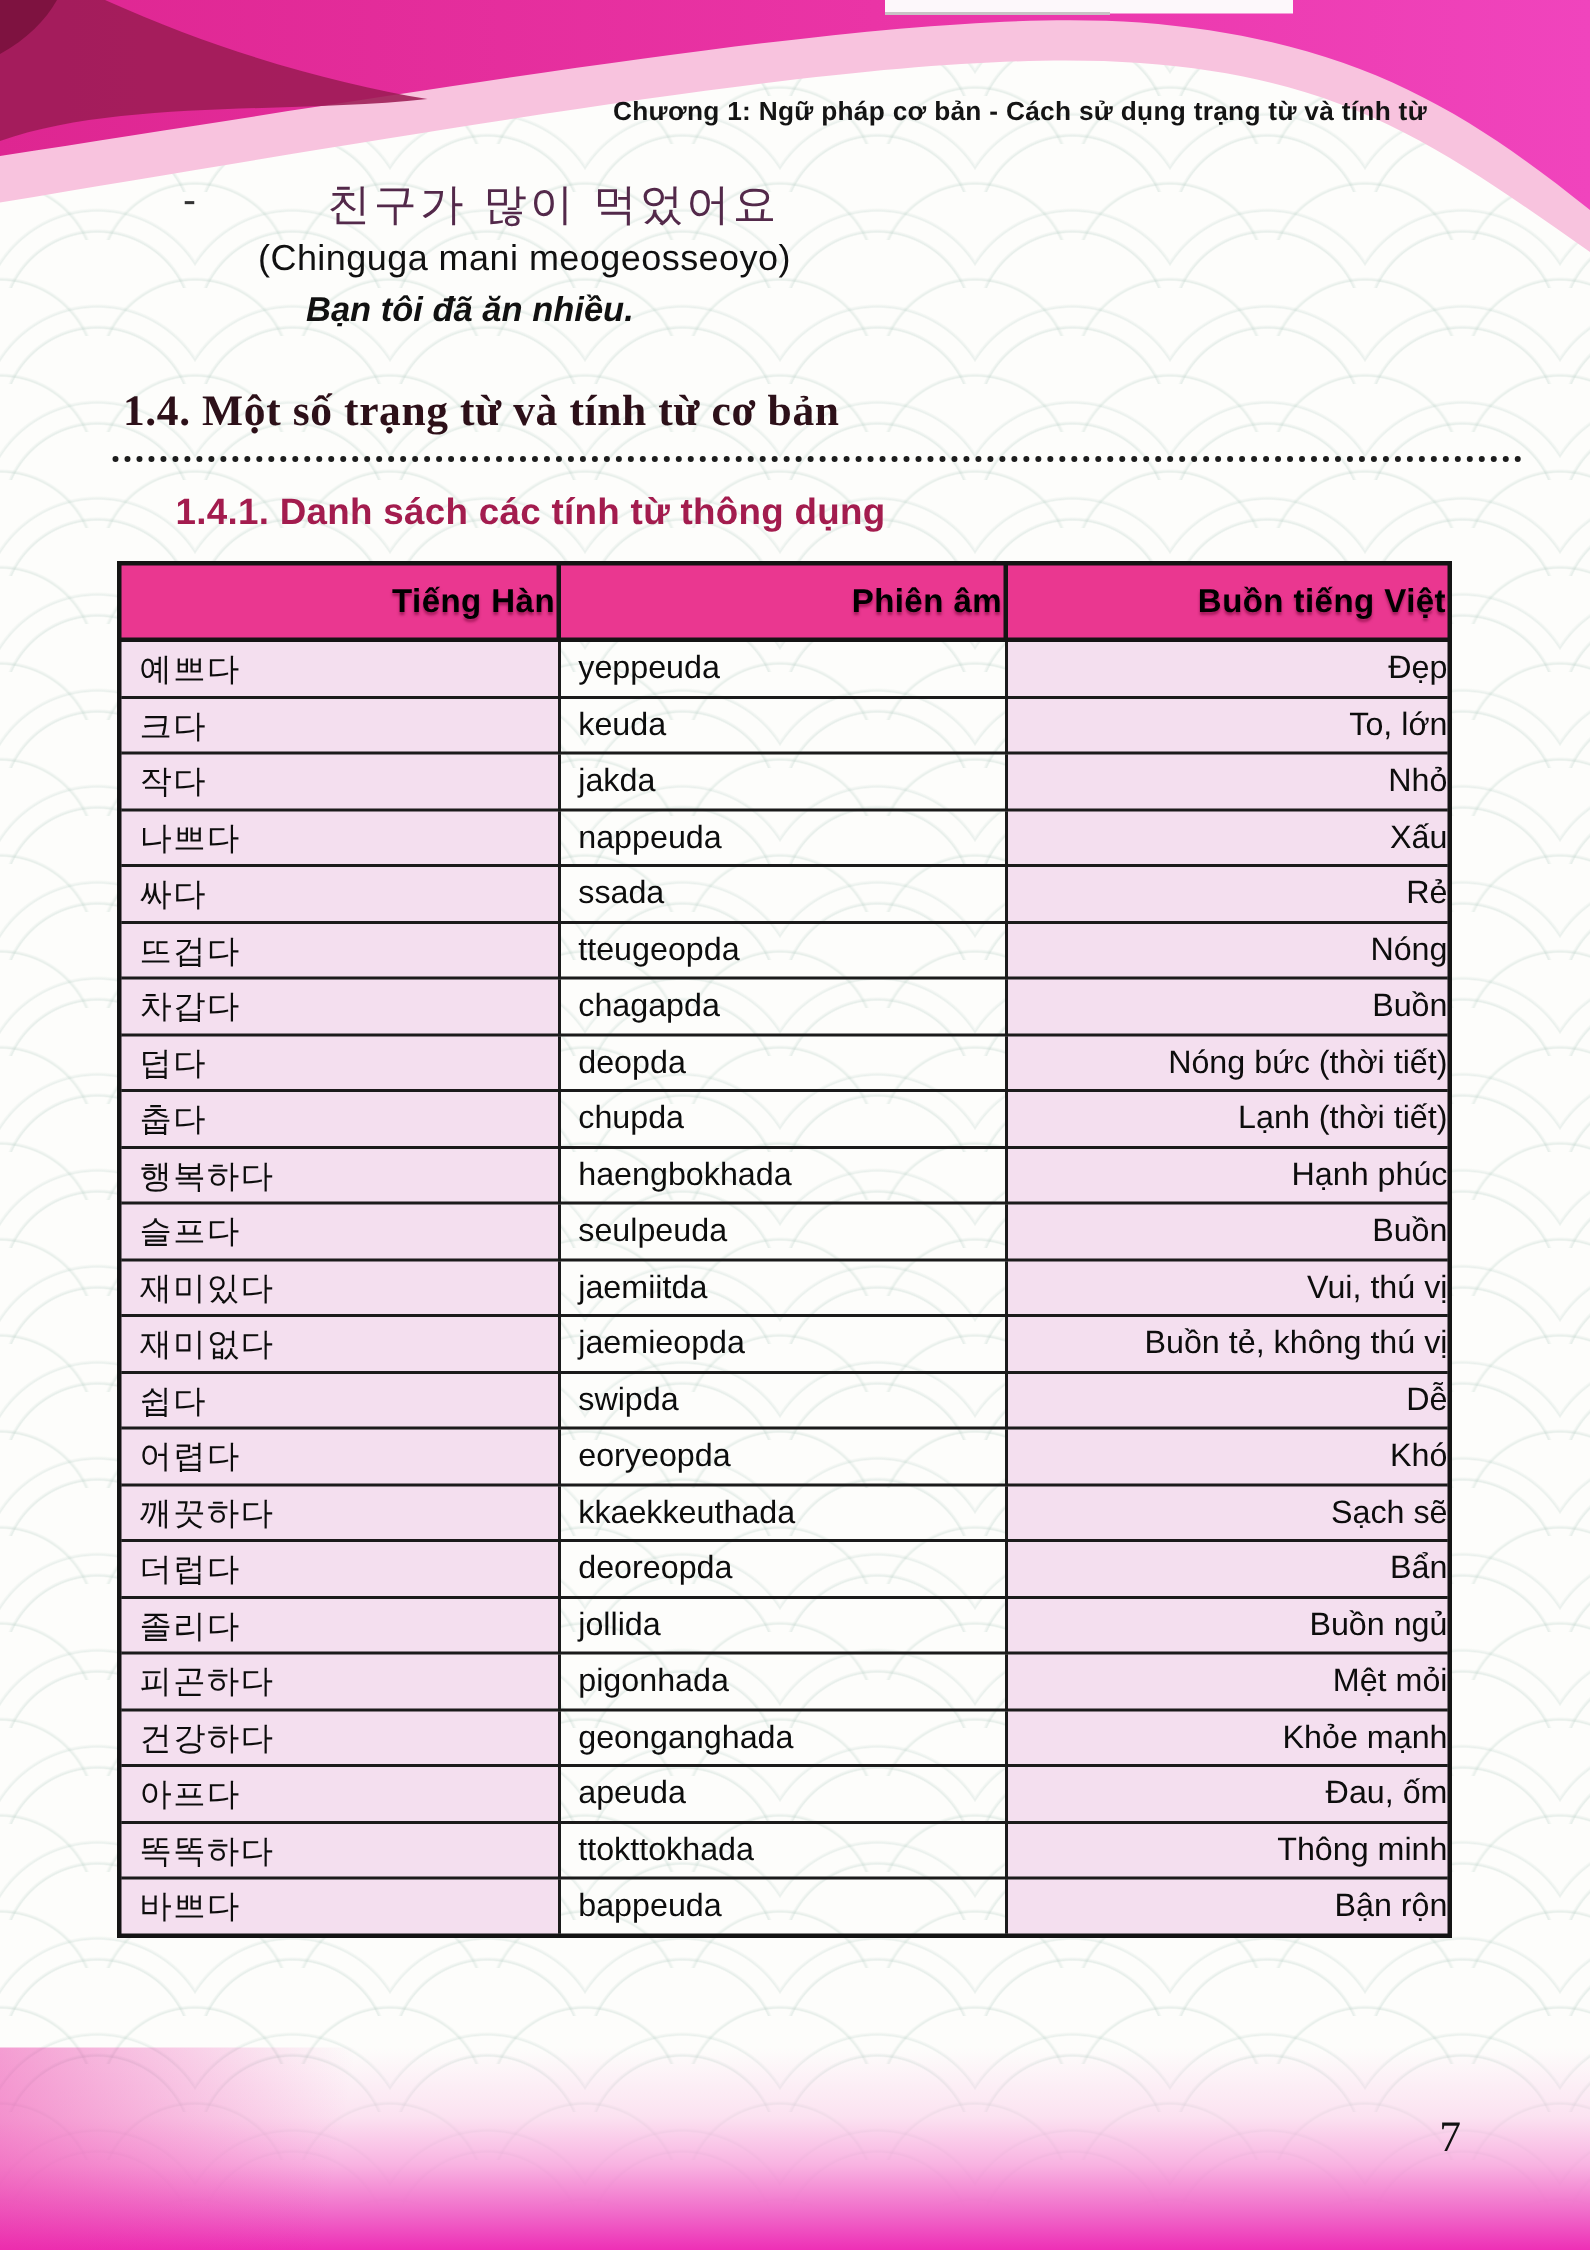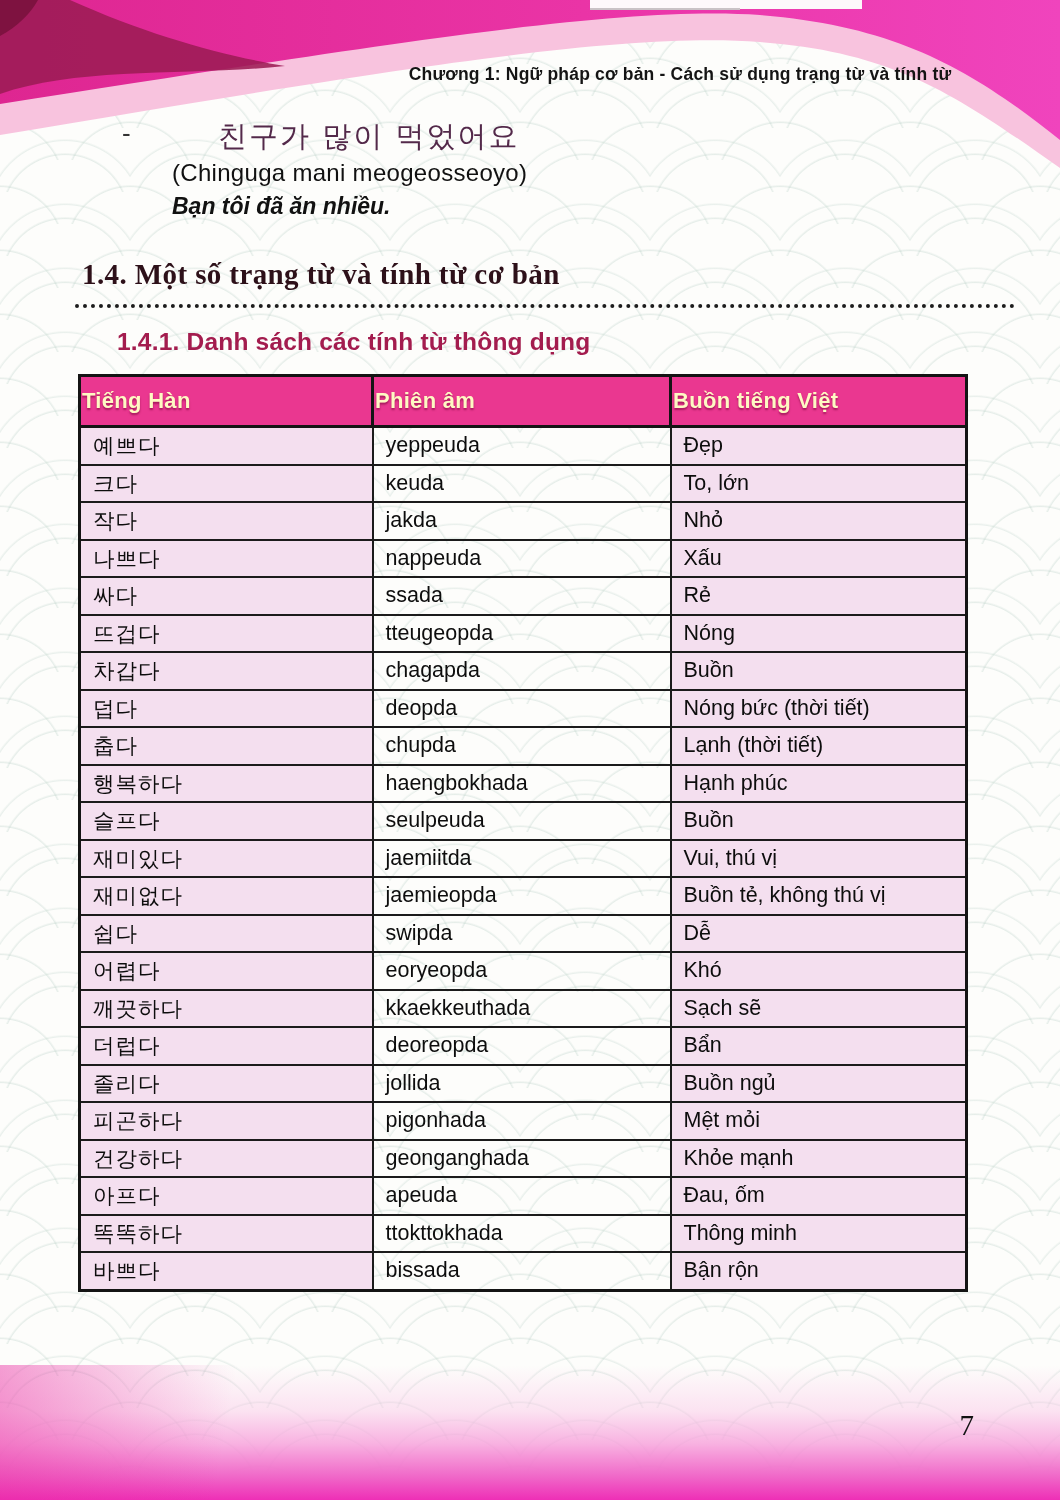--- a/index.html
+++ b/index.html
@@ -32,20 +32,21 @@
   .example .kr{
     font-family:"DejaVu Sans",sans-serif;
     font-size:29px;color:#53294a;letter-spacing:2px;line-height:40px;margin-left:46px;
   }
   .example .rom{
     font-size:24px;color:#111;line-height:34px;letter-spacing:.3px;text-align:center;
   }
   .example .vi{
     font-size:23px;color:#111;line-height:32px;font-style:italic;font-weight:bold;
     font-family:"Liberation Sans",sans-serif;
+    margin-left:32px;
   }
 
   
   .section-title{
     position:absolute;top:258px;left:82px;
     font-family:"Liberation Serif",serif;
     font-weight:bold;font-size:29px;color:#2d1019;letter-spacing:.4px;
   }
   .dotted-rule{
     position:absolute;top:304px;left:75px;width:940px;height:0;
@@ -58,35 +59,35 @@
 
   
   .adj-table{
     position:absolute;top:374px;left:78px;width:887px;
     border-collapse:collapse;table-layout:fixed;
     border:3px solid #141414;
   }
   .adj-table th{
     height:46px;
     background:#ea3790;
-    color:#fef9c3;font-weight:bold;font-size:22px;
-    text-align:left;vertical-align:middle;
+    color:#000000;font-weight:bold;font-size:22px;
+    text-align:right;vertical-align:middle;
     border:3px solid #141414;
     text-shadow:0 2px 2px rgba(110,0,50,.55);
     letter-spacing:.3px;
   }
   .adj-table td{
     height:35.5px;
     border:2px solid #1b1b1b;
     font-size:21.5px;color:#0d0d0d;
     padding:0 0 0 12px;vertical-align:middle;
   }
   .adj-table td.c0{background:#f4dfef;font-family:"DejaVu Sans",sans-serif;letter-spacing:1px;}
   .adj-table td.c1{background:transparent;}
-  .adj-table td.c2{background:#f4dfef;}
+  .adj-table td.c2{background:#f4dfef;text-align:right;}
   .adj-table col.w0{width:293px;}
   .adj-table col.w1{width:298px;}
   .adj-table col.w2{width:296px;}
 
   
   .bottom-deco{
     position:absolute;left:0;bottom:0;width:1060px;height:135px;
     background:
       linear-gradient(100deg, rgba(233,40,160,.45) 0%, rgba(233,40,160,0) 22%),
       linear-gradient(to bottom,
@@ -261,21 +262,21 @@
           <td class="c1">apeuda</td>
           <td class="c2">Đau, ốm</td>
         </tr>
         <tr>
           <td class="c0">똑똑하다</td>
           <td class="c1">ttokttokhada</td>
           <td class="c2">Thông minh</td>
         </tr>
         <tr>
           <td class="c0">바쁘다</td>
-          <td class="c1">bissada</td>
+          <td class="c1">bappeuda</td>
           <td class="c2">Bận rộn</td>
         </tr>
       </tbody>
   </table>
 
   <div class="bottom-deco"></div>
   <div class="page-number">7</div>
 
 </div>
 

